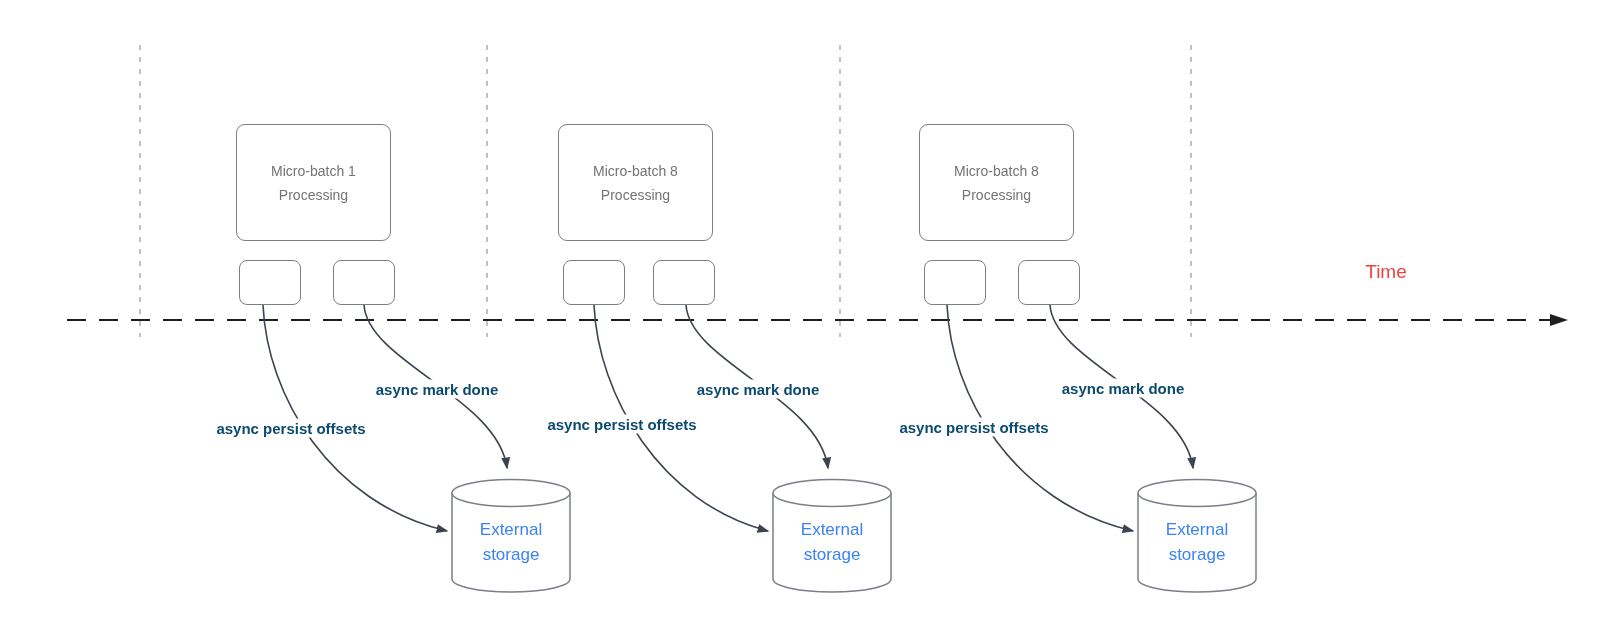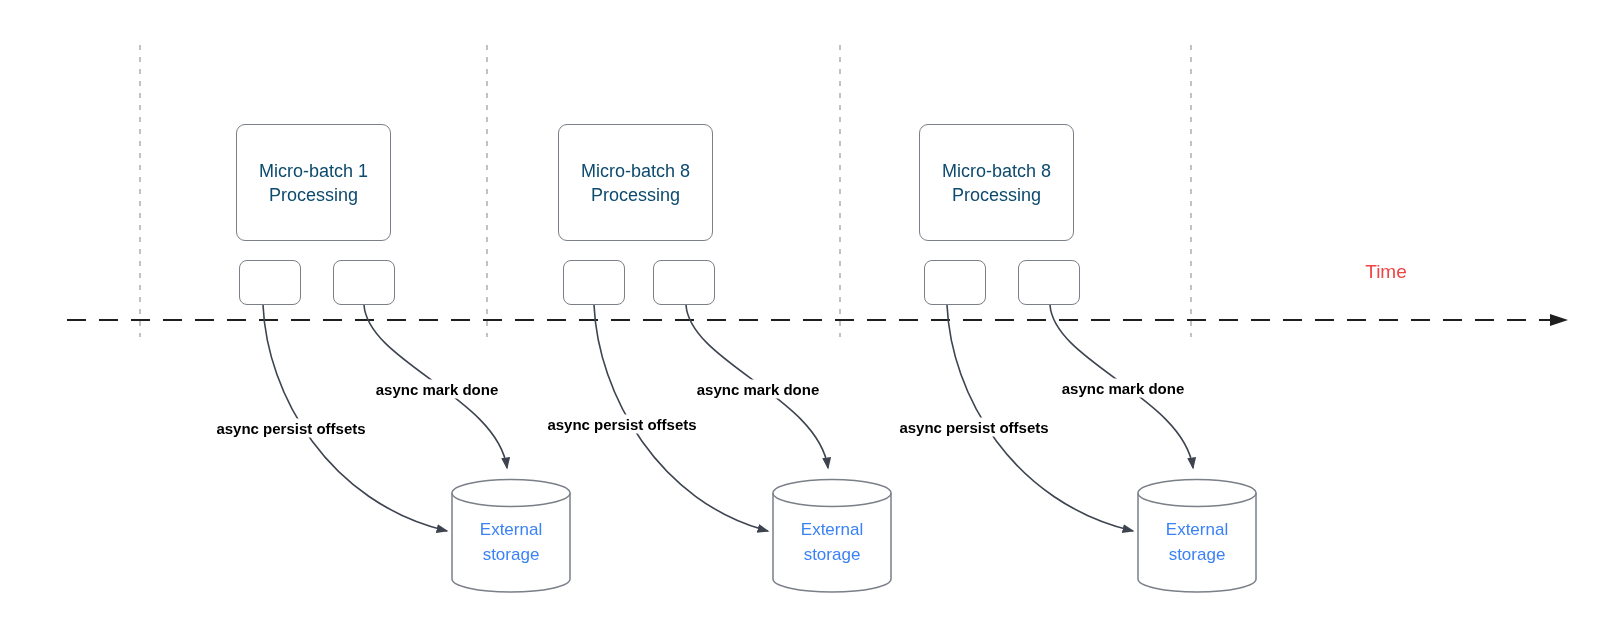--- a/index.html
+++ b/index.html
@@ -5,36 +5,36 @@
   html,body{margin:0;padding:0;background:#fff;}
   .stage{
     position:relative;width:1600px;height:642px;background:#ffffff;overflow:hidden;
     font-family:"Liberation Sans", sans-serif;
   }
   .stage svg.layer{position:absolute;left:0;top:0;width:1600px;height:642px;}
   .proc-box{
     position:absolute;width:155px;height:117px;box-sizing:border-box;
     border:1.5px solid #7a7f88;border-radius:9px;background:#ffffff;
     display:flex;align-items:center;justify-content:center;text-align:center;
-    color:#0c4a6e;font-size:18px;line-height:24px;white-space:pre-line;
+    color:#737373;font-size:14px;line-height:24px;white-space:pre-line;
   }
   .mini-box{
     position:absolute;width:62px;height:45px;box-sizing:border-box;
     border:1.5px solid #7a7f88;border-radius:8px;background:#ffffff;
   }
   .cyl{position:absolute;width:120px;height:116px;}
   .cyl-label{
     position:absolute;left:0;top:16px;width:120px;height:96px;
     display:flex;align-items:center;justify-content:center;text-align:center;
     color:#3b82f6;font-size:17px;line-height:25px;white-space:pre-line;
   }
   .edge-label{
     position:absolute;transform:translate(-50%,-50%);
     background:#ffffff;padding:1px 4px;white-space:nowrap;
-    color:#000000;font-size:15px;font-weight:bold;
+    color:#0c4a6e;font-size:15px;font-weight:bold;
   }
   .time-label{
     position:absolute;transform:translate(-50%,-50%);
     color:#ef4444;font-size:19px;white-space:nowrap;
   }
 </style>
 </head>
 <body>
 
 <div class="stage">

